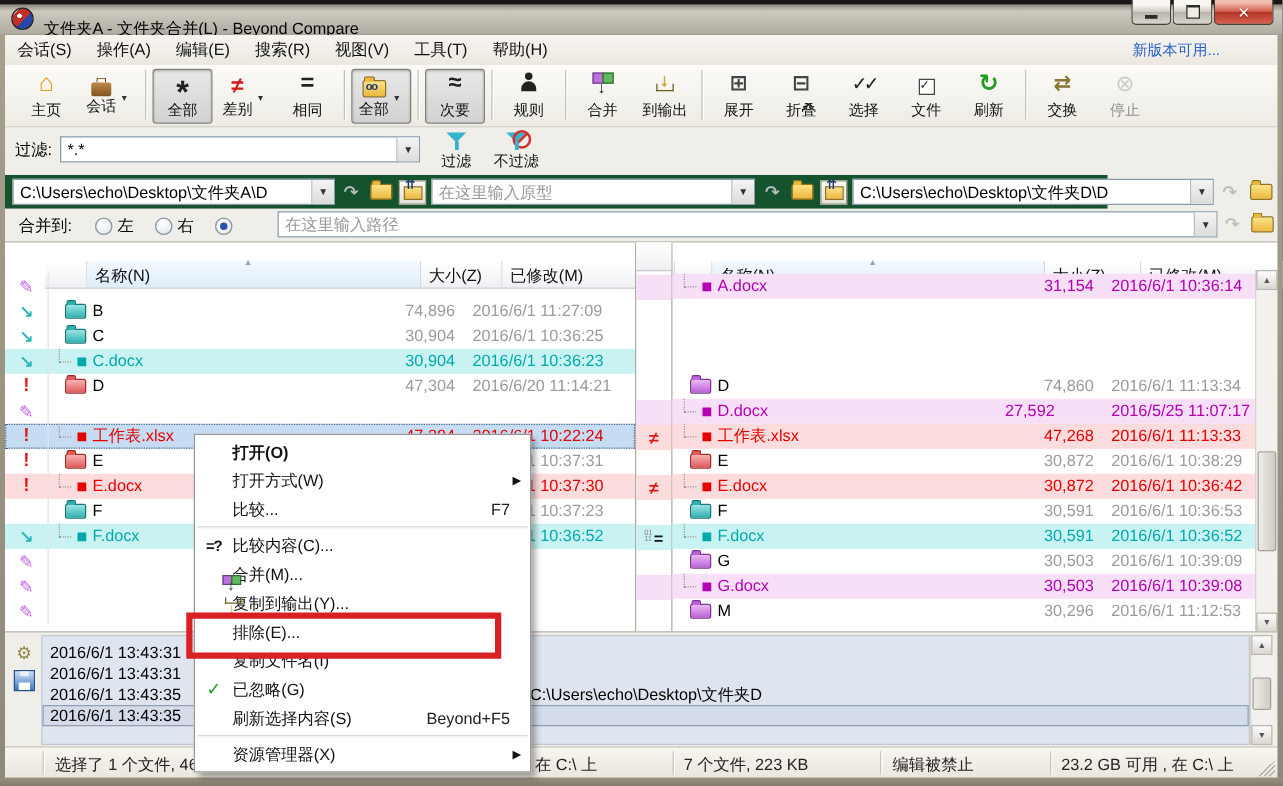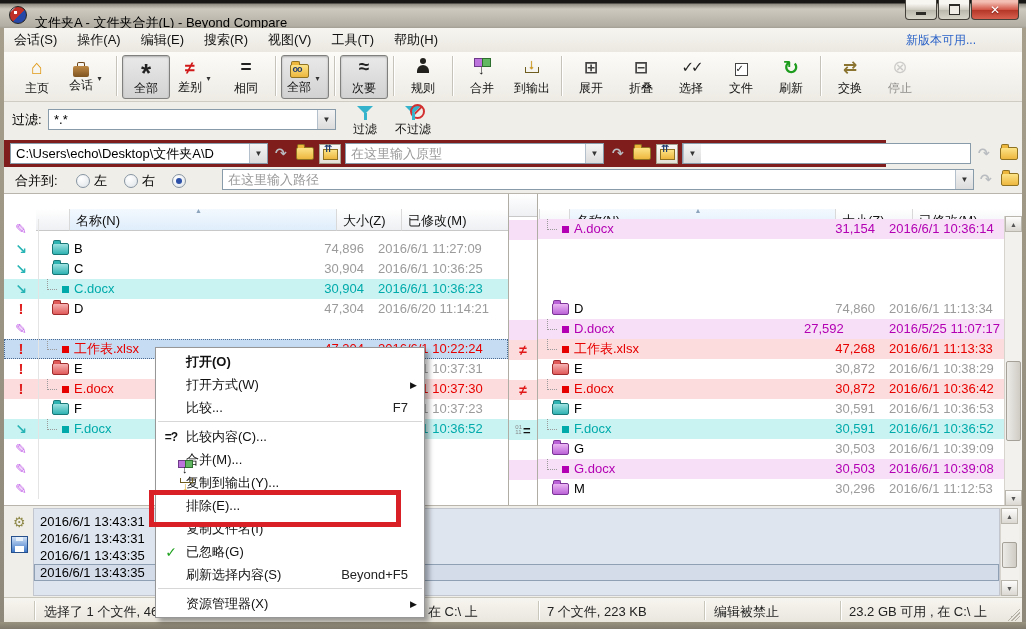--- a/index.html
+++ b/index.html
@@ -70,21 +70,21 @@
   .dd{width:17px;align-self:stretch;background:linear-gradient(#f4f4f4,#dcdcdc);border-left:1px solid #b4c0cb;display:flex;align-items:center;justify-content:center;font-size:8px;color:#333;}
   #filter-combo{left:44px;top:7px;width:288px;}
   .flatbtn{position:absolute;top:2px;width:46px;height:34px;display:flex;flex-direction:column;align-items:center;font-size:12px;color:#111;}
   #btn-filter{left:338px;} #btn-nofilter{left:386px;}
   .funnel{position:relative;width:18px;height:18px;}
   .funnel::before{content:"";position:absolute;left:1px;top:2px;border-left:8px solid transparent;border-right:8px solid transparent;border-top:8px solid #35b2cc;}
   .funnel::after{content:"";position:absolute;left:8px;top:9px;width:3px;height:7px;background:#35b2cc;}
   .ban{position:absolute;left:6px;top:0px;width:11px;height:11px;border:2px solid #d23030;border-radius:50%;}
   .ban::before{content:"";position:absolute;left:-1px;top:4px;width:13px;height:2px;background:#d23030;transform:rotate(-45deg);}
   
-  #pathrow{position:absolute;left:4px;top:140px;width:882px;height:27px;background:#7f1d1d;}
+  #pathrow{position:absolute;left:4px;top:140px;width:882px;height:27px;background:#14532d;}
   #mergerow{position:absolute;left:4px;top:167px;width:1018px;height:26px;background:#f0eee8;font-size:13px;}
   .jump{position:absolute;top:5px;font-size:14px;font-weight:bold;color:#b9bdc1;}
   .ficon{position:absolute;top:7px;width:16px;height:11px;background:linear-gradient(#fce387,#edb73e);border:1px solid #8f7222;border-radius:2px;}
   .ficon::before{content:"";position:absolute;top:-4px;left:0;width:6px;height:3px;background:#edb73e;border:1px solid #8f7222;border-bottom:none;border-radius:2px 2px 0 0;}
   .upfold{position:absolute;top:4px;width:20px;height:18px;border:1px solid #a8a493;background:linear-gradient(#fbfaf6,#e4e1d7);}
   .upfold i{position:absolute;left:3px;top:4px;width:13px;height:9px;background:linear-gradient(#fce387,#edb73e);border:1px solid #8f7222;}
   .upfold b{position:absolute;left:4px;top:-2px;font-size:10px;color:#1c3a6e;}
   #merge-label{position:absolute;left:11px;top:5px;}
   .ropt{position:absolute;top:5px;display:flex;align-items:center;gap:4px;}
   .radio{width:12px;height:12px;border-radius:50%;border:1px solid #8795a2;background:radial-gradient(circle at 35% 30%,#fff,#dfe4e8);position:relative;}
@@ -322,20 +322,21 @@
       <span class="cval ph">在这里输入原型</span>
       <span class="dd">▼</span>
     </div>
     <span class="jump" style="left:608px;">↷</span>
     <span class="ficon" style="left:629px;"></span>
     <span class="upfold" style="left:652px;">
         <i></i>
         <b>⇈</b>
       </span>
     <div class="combo" style="left:678px;top:3px;width:289px;">
+      <span class="cval">C:\Users\echo\Desktop\文件夹D\D</span>
       <span class="dd">▼</span>
     </div>
     <span class="jump" style="left:974px;">↷</span>
     <span class="ficon" style="left:996px;"></span>
   </div>
 
   <div id="mergerow">
     <span id="merge-label">合并到:</span>
     <span class="ropt" style="left:72px;">
       <span class="radio"></span>
@@ -534,21 +535,21 @@
     </div>
   </div>
 
   <div id="logarea">
     <span class="i-gear">⚙</span>
     <span class="i-floppy"></span>
     <div id="loglist">
         <div style="height: 4px;"></div>
         <div class="lrow"><span>2016/6/1 13:43:31</span></div>
         <div class="lrow"><span>2016/6/1 13:43:31</span></div>
-        <div class="lrow"><span>2016/6/1 13:43:35</span></div>
+        <div class="lrow"><span>2016/6/1 13:43:35</span><span class="ltail">C:\Users\echo\Desktop\文件夹D</span></div>
         <div class="lrow sel"><span>2016/6/1 13:43:35</span></div>
       </div>
     <div class="sb" style="left:996px;top:2px;width:18px;height:88px;">
       <span class="sbtn" style="top:0;">▲</span>
       <span class="sthumb" style="top:34px;height:26px;"></span>
       <span class="sbtn" style="bottom:0;">▼</span>
     </div>
   </div>
 
   <div id="statusbar">

